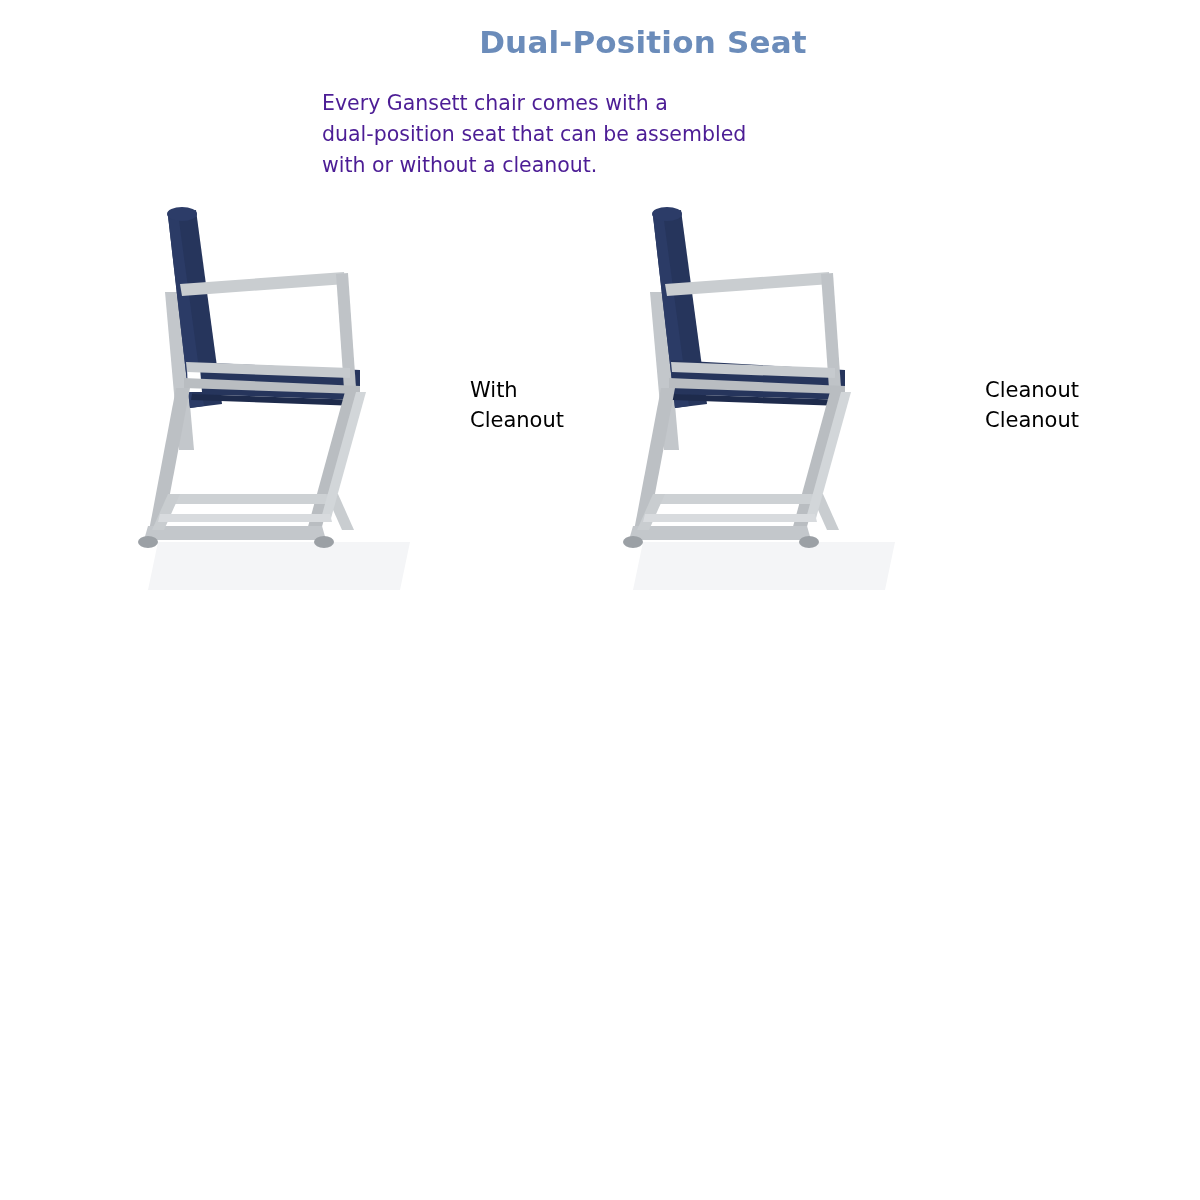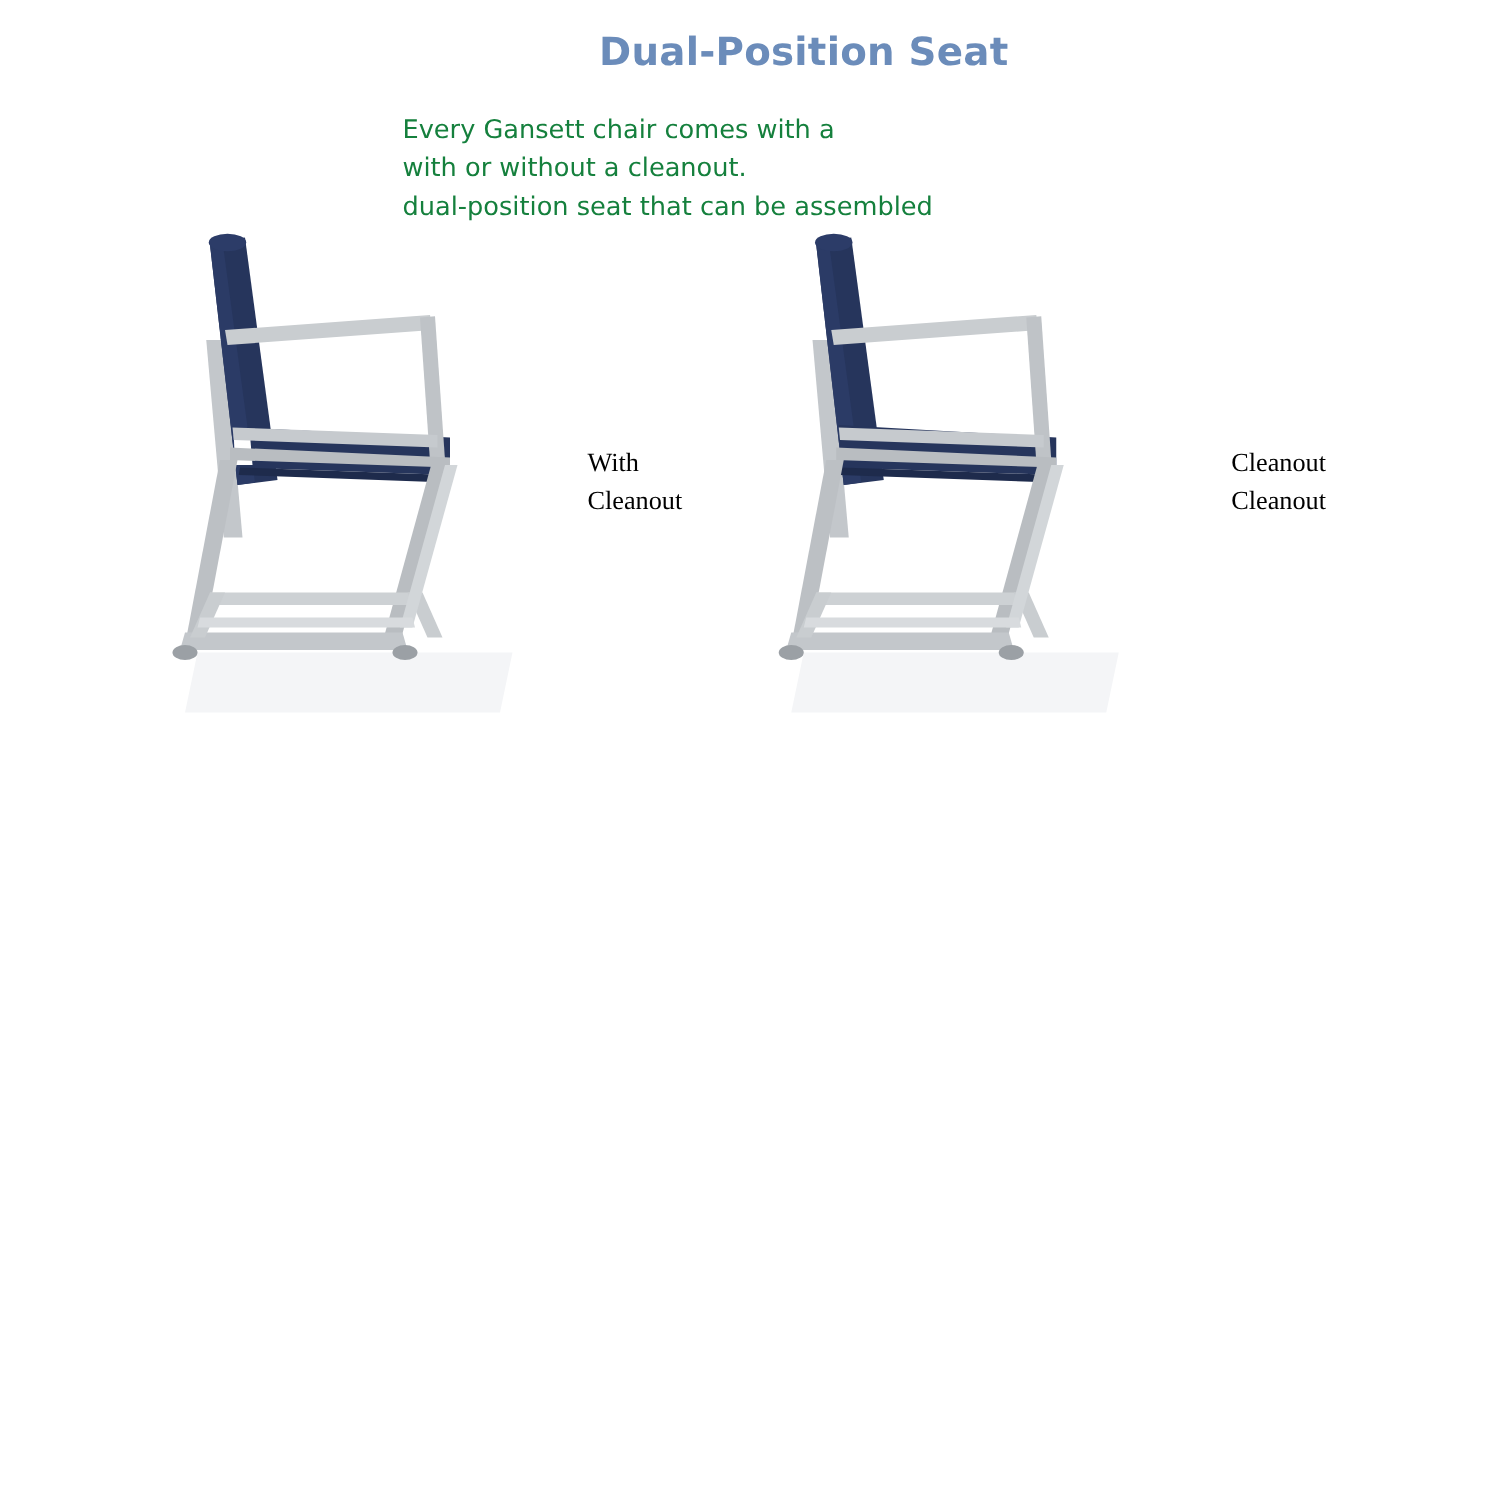--- a/index.html
+++ b/index.html
@@ -32,30 +32,29 @@
     letter-spacing: 0.2px;
     padding-left: 43px;
   }
   .description {
     position: absolute;
     top: 88px;
     left: 322px;
     width: 600px;
     font-size: 20.5px;
     line-height: 1.52;
-    color: #15803d;
+    color: #4c1d95;
   }
   .description div { white-space: pre; }
 
   .figure {
     position: absolute;
-    top: 172px;
+    top: 192px;
     width: 560px;
     height: 430px;
-    font-family: Liberation Serif, serif;
   }
   .figure.left { left: 60px; }
   .figure.right { left: 545px; }
 
   .caption {
     position: absolute;
     font-size: 21px;
     line-height: 1.45;
     color: #000000;
   }
@@ -67,22 +66,22 @@
 </style>
 </head>
 <body>
 
 <div class="page">
 
   <div class="title">Dual-Position Seat</div>
 
   <div class="description">
     <div>Every Gansett chair comes with a</div>
+    <div>dual-position seat that can be assembled</div>
     <div>with or without a cleanout.</div>
-    <div>dual-position seat that can be assembled</div>
   </div>
 
   <div class="figure left">
 
     <svg width="470" height="420" viewBox="0 0 470 420">
 
       <polygon points="98,350 350,350 340,398 88,398" fill="#f4f5f7"></polygon>
 
       <polygon points="105,100 120,100 134,258 119,258" fill="#c3c7cb"></polygon>
 

